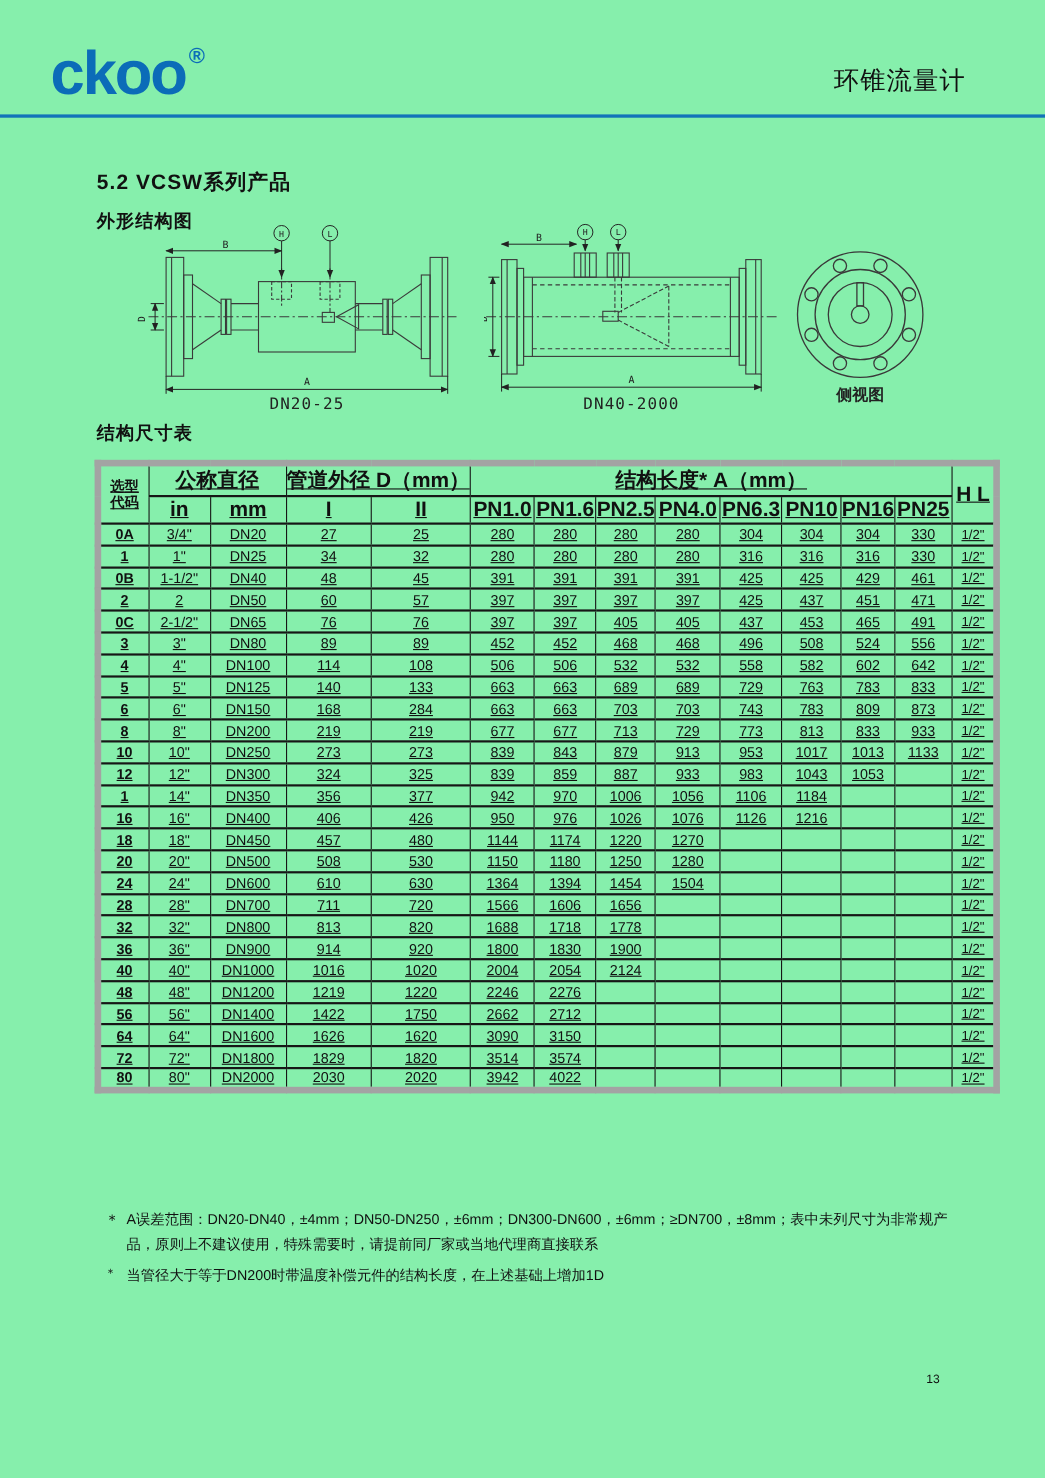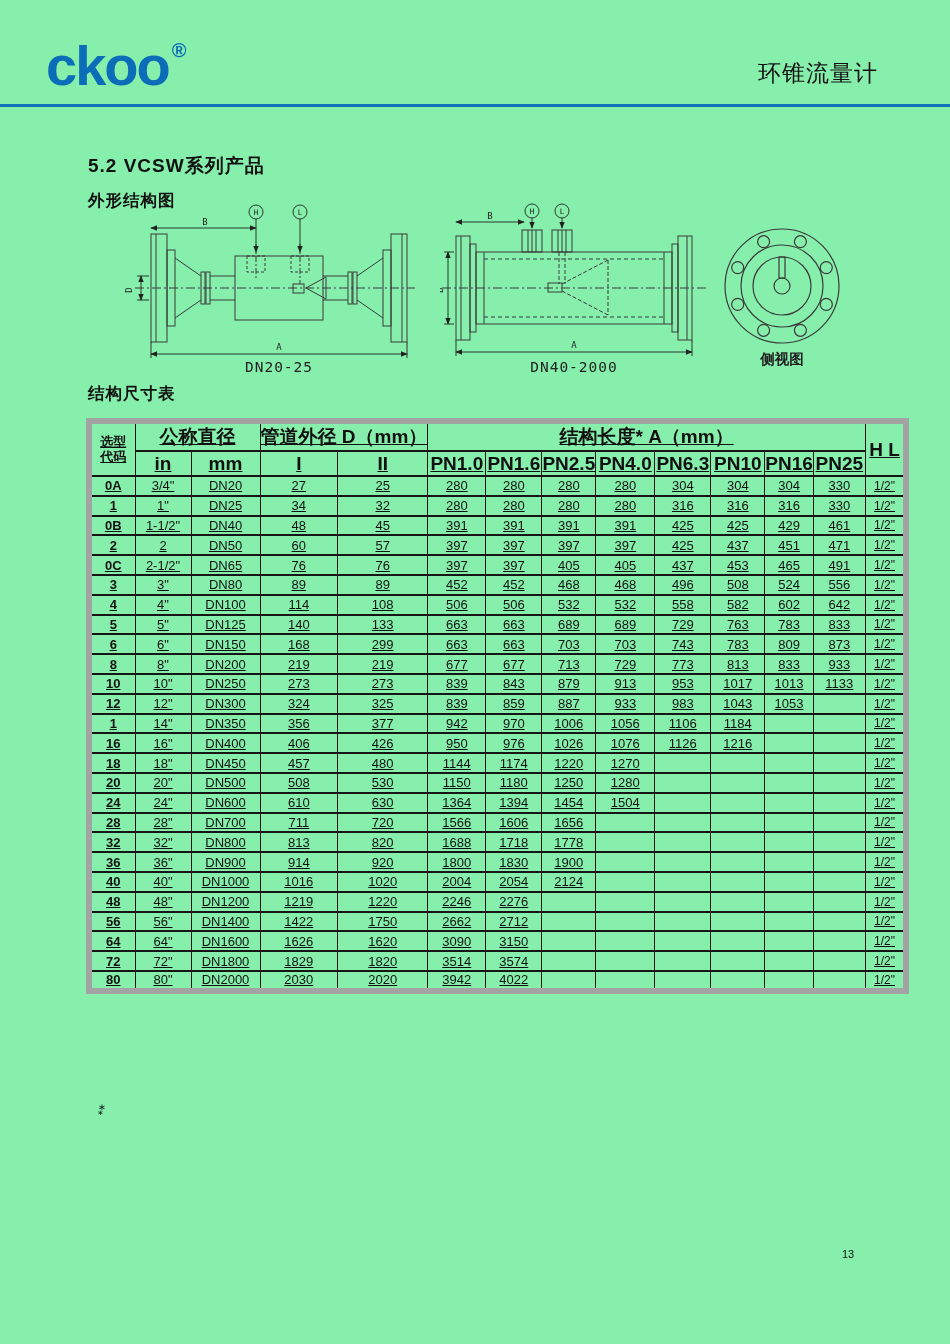--- a/index.html
+++ b/index.html
@@ -392,21 +392,21 @@
           <td>763</td>
           <td>783</td>
           <td>833</td>
           <td>1/2"</td>
         </tr>
         <tr>
           <td>6</td>
           <td>6"</td>
           <td>DN150</td>
           <td>168</td>
-          <td>299</td>
+          <td>284</td>
           <td>663</td>
           <td>663</td>
           <td>703</td>
           <td>703</td>
           <td>743</td>
           <td>783</td>
           <td>809</td>
           <td>873</td>
           <td>1/2"</td>
         </tr>
@@ -680,22 +680,22 @@
           <td></td>
           <td></td>
           <td></td>
           <td>1/2"</td>
         </tr>
       </tbody>
   </table>
 
   <div class="footnotes">
     <div class="fn fn1">
-      <span class="bullet">＊</span>
+      <span class="bullet">＊</span><span>A误差范围：DN20-DN40，±4mm；DN50-DN250，±6mm；DN300-DN600，±6mm；≥DN700，±8mm；表中未列尺寸为非常规产品，原则上不建议使用，特殊需要时，请提前同厂家或当地代理商直接联系</span>
     </div>
     <div class="fn fn2">
-      <span class="bullet">＊</span>
+      <span class="bullet">＊</span><span>当管径大于等于DN200时带温度补偿元件的结构长度，在上述基础上增加1D</span>
     </div>
   </div>
 
   <div class="page-number">13</div>
 
 </div>
 
 </body></html>

